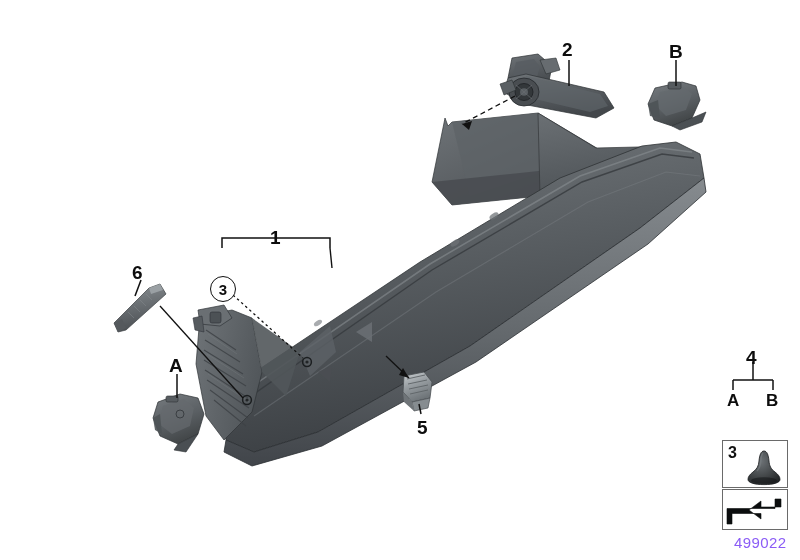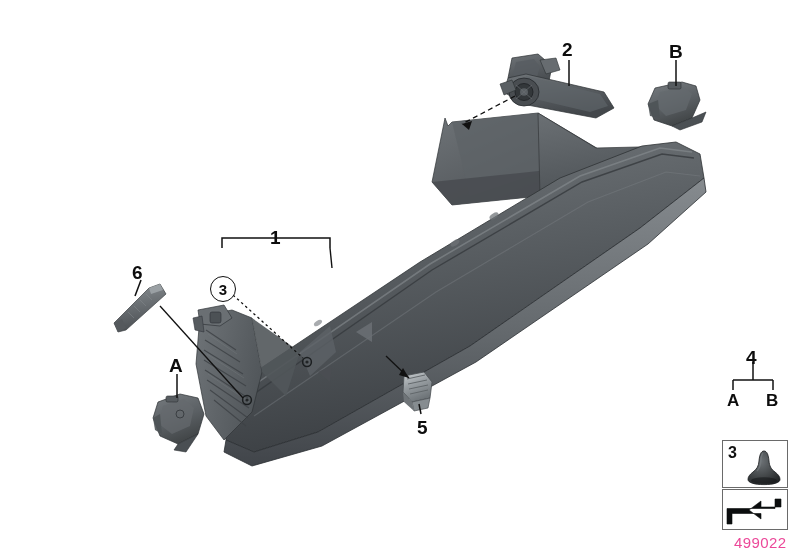--- a/index.html
+++ b/index.html
@@ -63,21 +63,21 @@
     top: 3px;
     font-family: "Liberation Sans", "DejaVu Sans", sans-serif;
     font-weight: bold;
     font-size: 16px;
     color: #111;
   }
   .drawingno {
     position: absolute;
     font-family: "Liberation Sans", "DejaVu Sans", sans-serif;
     font-size: 15px;
-    color: #ec4899;
+    color: #8b5cf6;
     letter-spacing: 0.4px;
     white-space: nowrap;
   }
 </style>
 </head>
 <body>
 
 <div id="stage">
 
   <svg class="layer" viewBox="0 0 800 560">

